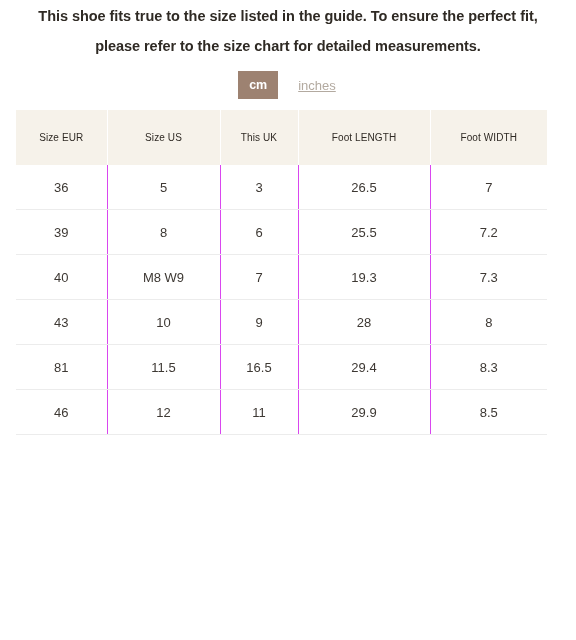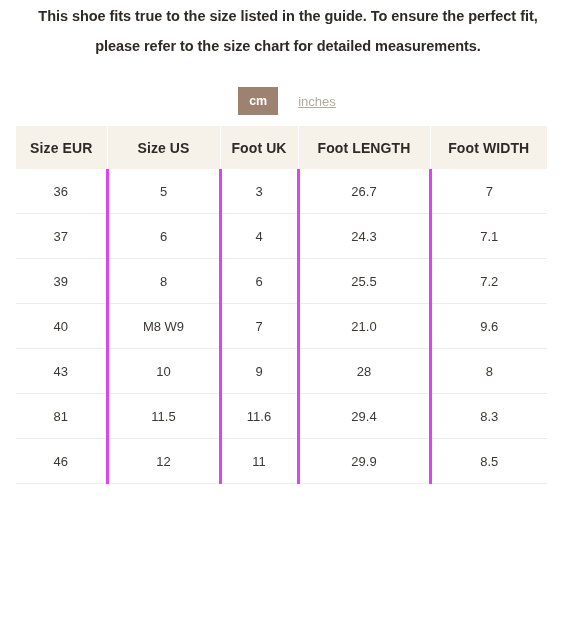--- a/index.html
+++ b/index.html
@@ -18,21 +18,21 @@
   .page {
     width: 576px;
     height: 640px;
     position: relative;
     background: #ffffff;
     box-sizing: border-box;
   }
 
   
   .intro {
-    padding: 16px 18px;
+    padding: 0 18px;
     margin: 0;
     padding-top: 1px;
     text-align: center;
     font-size: 14.5px;
     font-weight: bold;
     line-height: 30px;
     color: #2f2a24;
     letter-spacing: -0.05px;
   }
 
@@ -84,43 +84,43 @@
     table-layout: fixed;
   }
   table.size-chart col.c0 { width: 91px; }
   table.size-chart col.c1 { width: 113px; }
   table.size-chart col.c2 { width: 78px; }
   table.size-chart col.c3 { width: 132px; }
   table.size-chart col.c4 { width: 117px; }
 
   table.size-chart th {
     background: #f6f2ea;
-    font-size: 14px;
-    font-weight: bold;
+    font-size: 10px;
+    font-weight: normal;
     color: #2f2a24;
     height: 39px;
     text-align: center;
     vertical-align: middle;
     border-right: 1px solid #ffffff;
     border-left: 1px solid #ffffff;
-    padding: 2px;
+    padding: 8px;
     letter-spacing: 0.1px;
   }
   table.size-chart th:first-child { border-left: none; }
   table.size-chart th:last-child  { border-right: none; }
 
   table.size-chart td {
     background: #ffffff;
     font-size: 13px;
     color: #3d3833;
     height: 44px;
     text-align: center;
     vertical-align: middle;
     border-bottom: 1px solid #ececec;
-    border-right: 3px solid #d946ef;
+    border-right: 1px solid #d946ef;
     padding: 0;
   }
   table.size-chart td:last-child { border-right: none; }
   table.size-chart tbody tr:first-child td { border-top: none; }
 </style>
 </head>
 <body>
 
 <div class="page">
 
@@ -137,65 +137,58 @@
         <col class="c0">
           <col class="c1">
           <col class="c2">
           <col class="c3">
           <col class="c4">
       </colgroup>
       <thead>
         <tr>
           <th>Size EUR</th>
           <th>Size US</th>
-          <th>Foot UK</th>
+          <th>This UK</th>
           <th>Foot LENGTH</th>
           <th>Foot WIDTH</th>
         </tr>
       </thead>
       <tbody>
         <tr>
           <td>36</td>
           <td>5</td>
           <td>3</td>
-          <td>26.7</td>
+          <td>26.5</td>
           <td>7</td>
-        </tr>
-        <tr>
-          <td>37</td>
-          <td>6</td>
-          <td>4</td>
-          <td>24.3</td>
-          <td>7.1</td>
         </tr>
         <tr>
           <td>39</td>
           <td>8</td>
           <td>6</td>
           <td>25.5</td>
           <td>7.2</td>
         </tr>
         <tr>
           <td>40</td>
           <td>M8 W9</td>
           <td>7</td>
-          <td>21.0</td>
-          <td>9.6</td>
+          <td>19.3</td>
+          <td>7.3</td>
         </tr>
         <tr>
           <td>43</td>
           <td>10</td>
           <td>9</td>
           <td>28</td>
           <td>8</td>
         </tr>
         <tr>
           <td>81</td>
           <td>11.5</td>
-          <td>11.6</td>
+          <td>16.5</td>
           <td>29.4</td>
           <td>8.3</td>
         </tr>
         <tr>
           <td>46</td>
           <td>12</td>
           <td>11</td>
           <td>29.9</td>
           <td>8.5</td>
         </tr>

